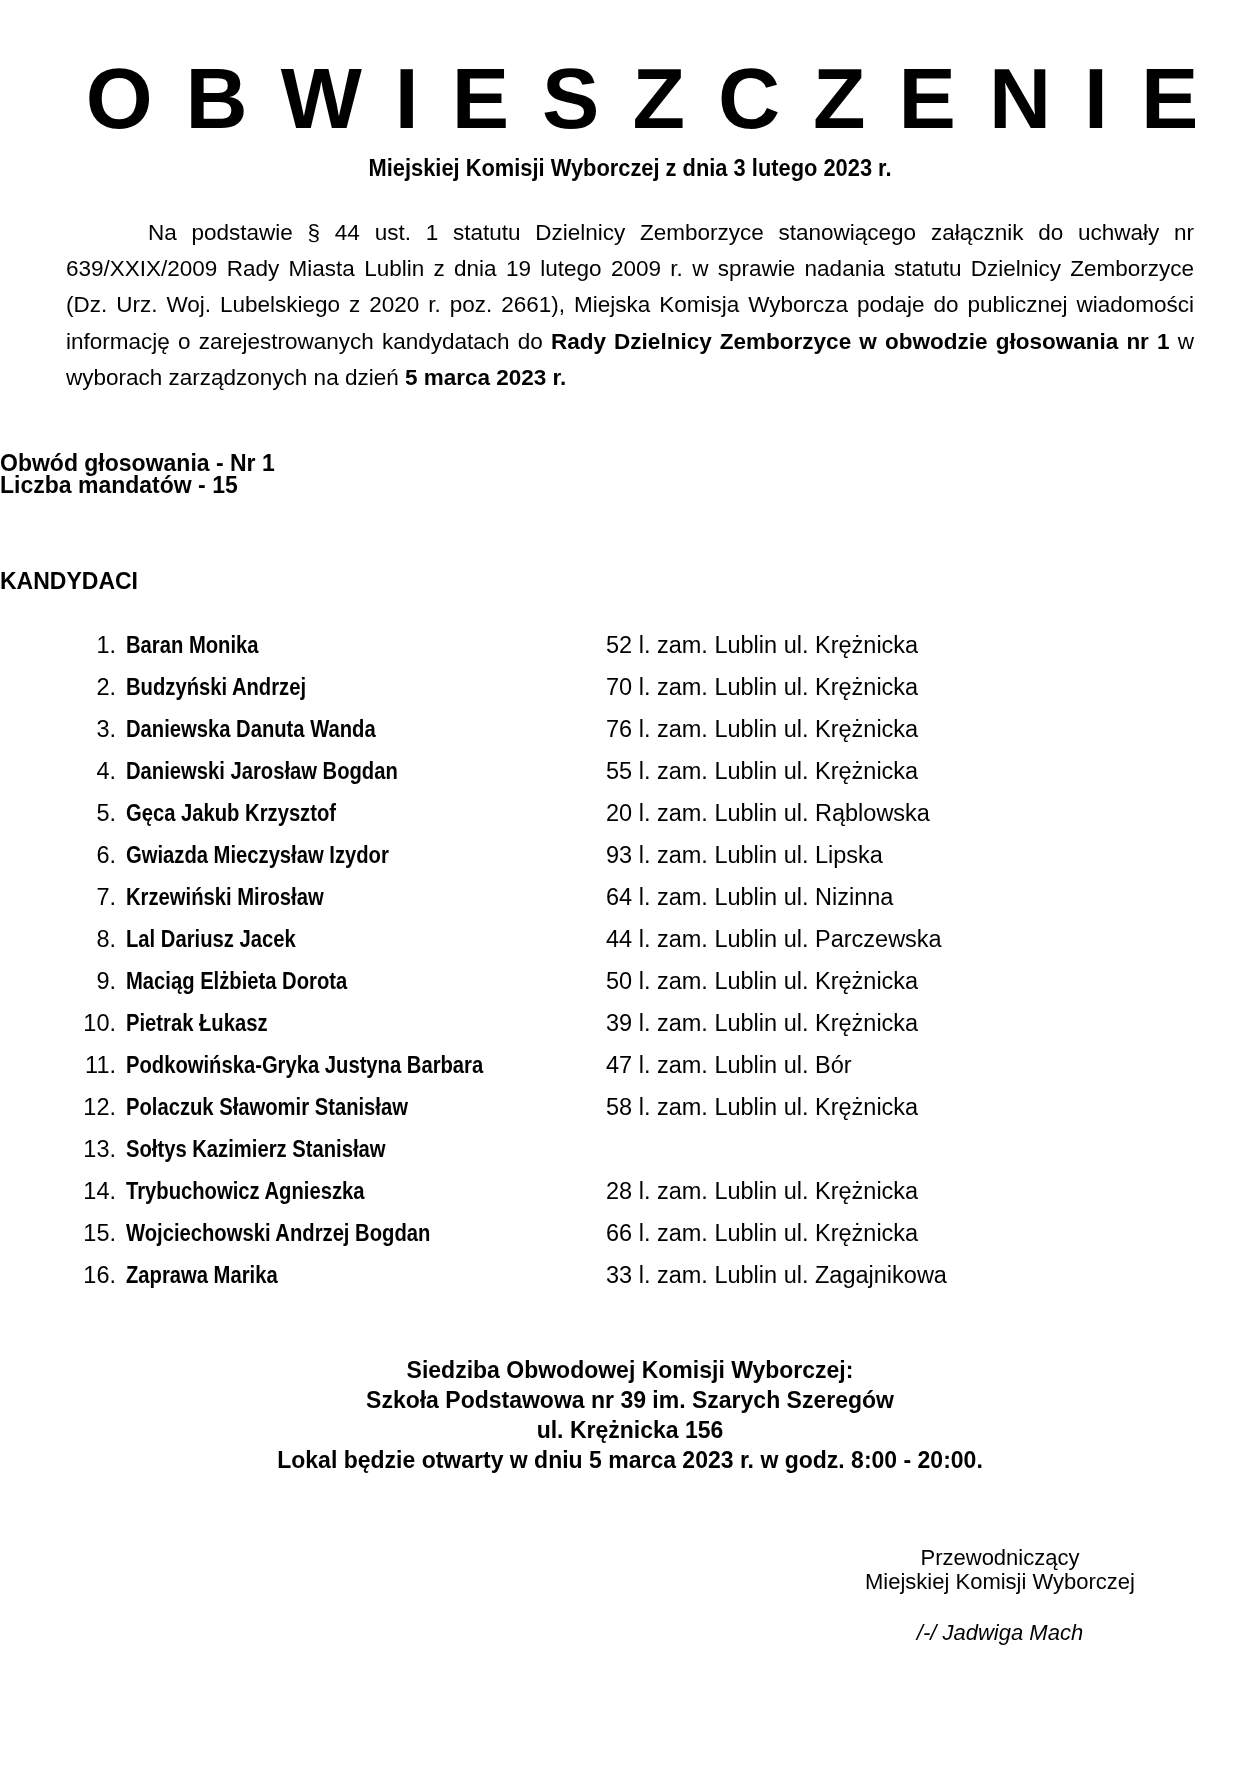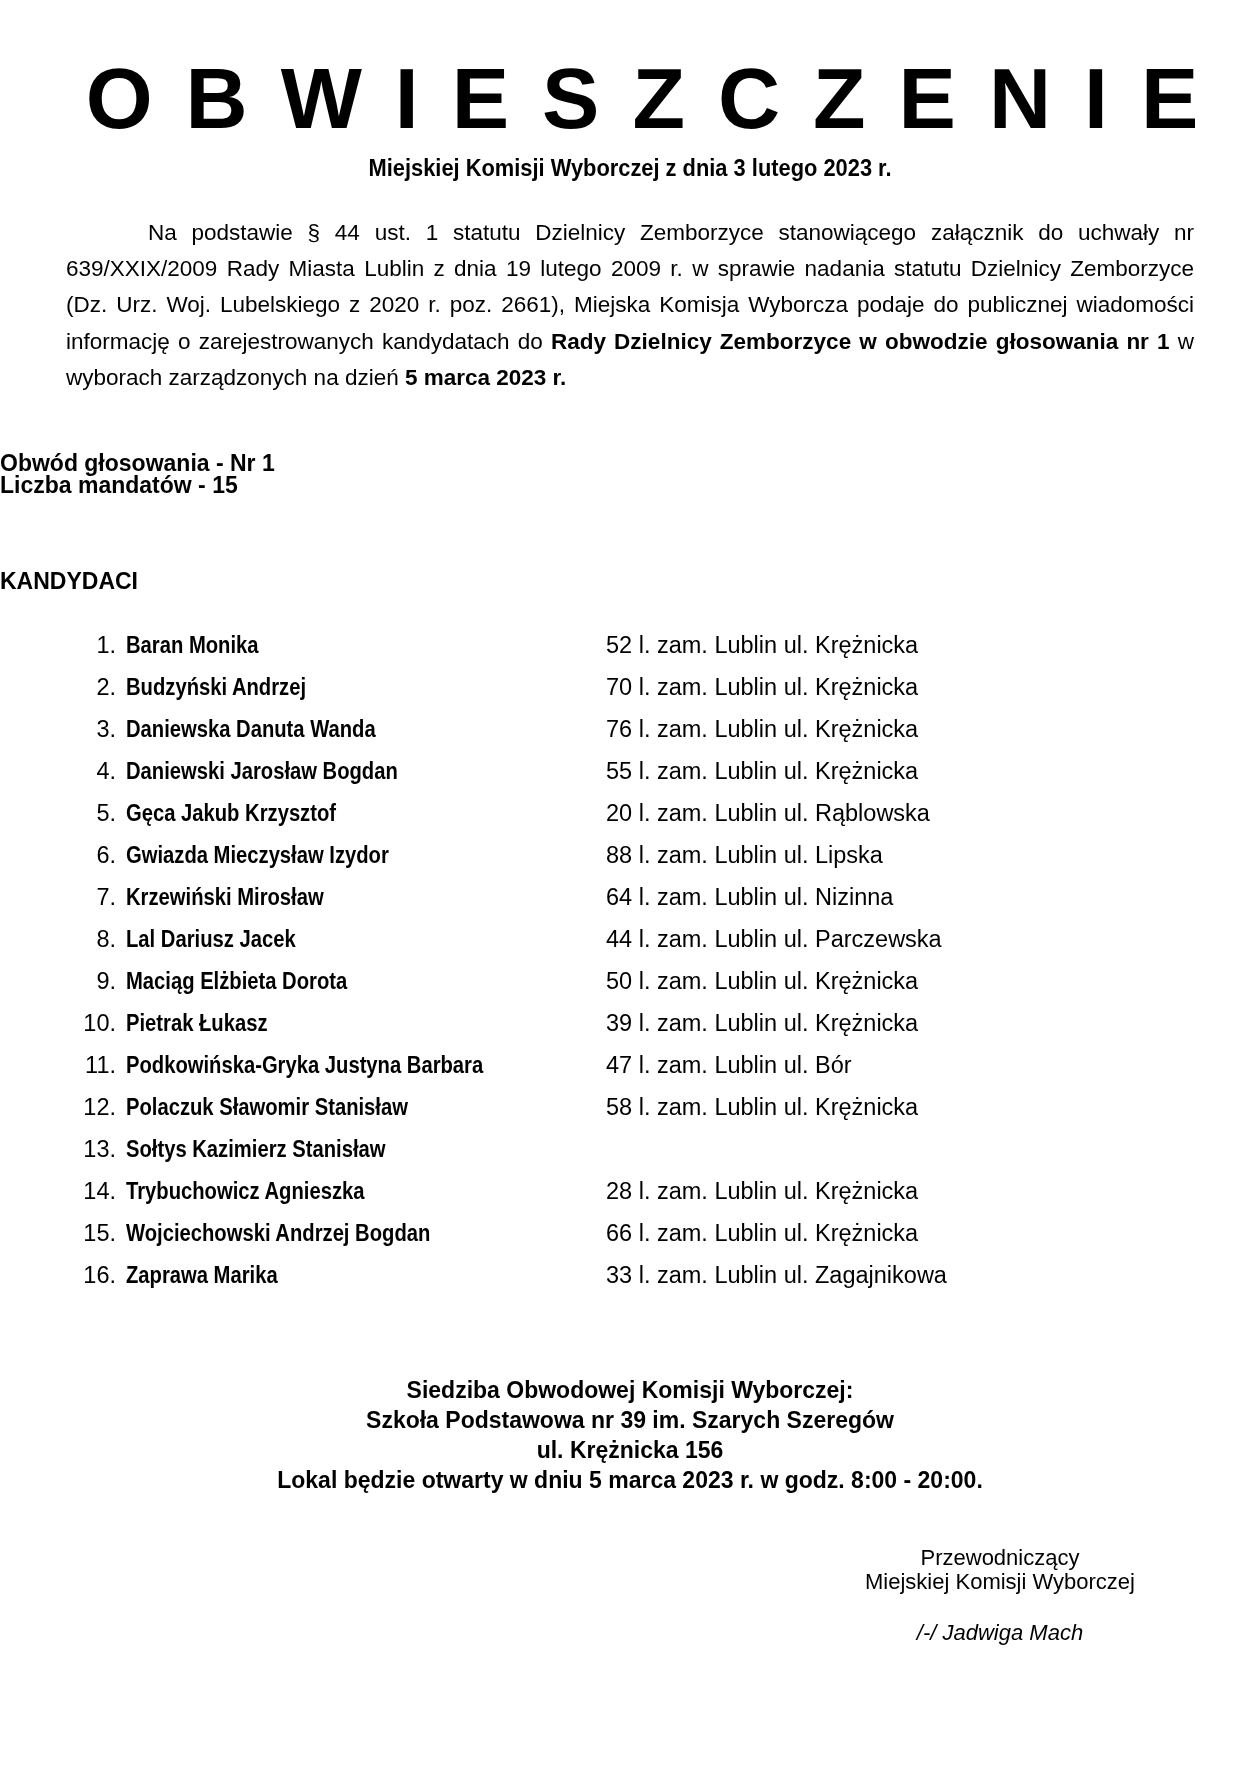--- a/index.html
+++ b/index.html
@@ -78,21 +78,20 @@
       position: absolute;
       left: 606px;
       white-space: nowrap;
     }
     .footer-line {
       left: 0; width: 1260px;
       text-align: center;
       font-weight: bold;
       font-size: 23px;
       line-height: 30px;
-      margin-top: 20px;
     }
     .sig {
       left: 800px; width: 400px;
       text-align: center;
       font-size: 22px;
       line-height: 26px;
     }
     .sig-name {
       font-style: italic;
     }
@@ -133,21 +132,21 @@
     <span class="cand-info">55 l.  zam. Lublin ul. Krężnicka</span>
   </li>
   <li class="candidate-row">
     <span class="cand-num">5.</span>
     <span class="cand-name">Gęca Jakub Krzysztof</span>
     <span class="cand-info">20 l.  zam. Lublin ul. Rąblowska</span>
   </li>
   <li class="candidate-row">
     <span class="cand-num">6.</span>
     <span class="cand-name">Gwiazda Mieczysław Izydor</span>
-    <span class="cand-info">88 l.  zam. Lublin ul. Lipska</span>
+    <span class="cand-info">93 l.  zam. Lublin ul. Lipska</span>
   </li>
   <li class="candidate-row">
     <span class="cand-num">7.</span>
     <span class="cand-name">Krzewiński Mirosław</span>
     <span class="cand-info">64 l.  zam. Lublin ul. Nizinna</span>
   </li>
   <li class="candidate-row">
     <span class="cand-num">8.</span>
     <span class="cand-name">Lal Dariusz Jacek</span>
     <span class="cand-info">44 l.  zam. Lublin ul. Parczewska</span>

